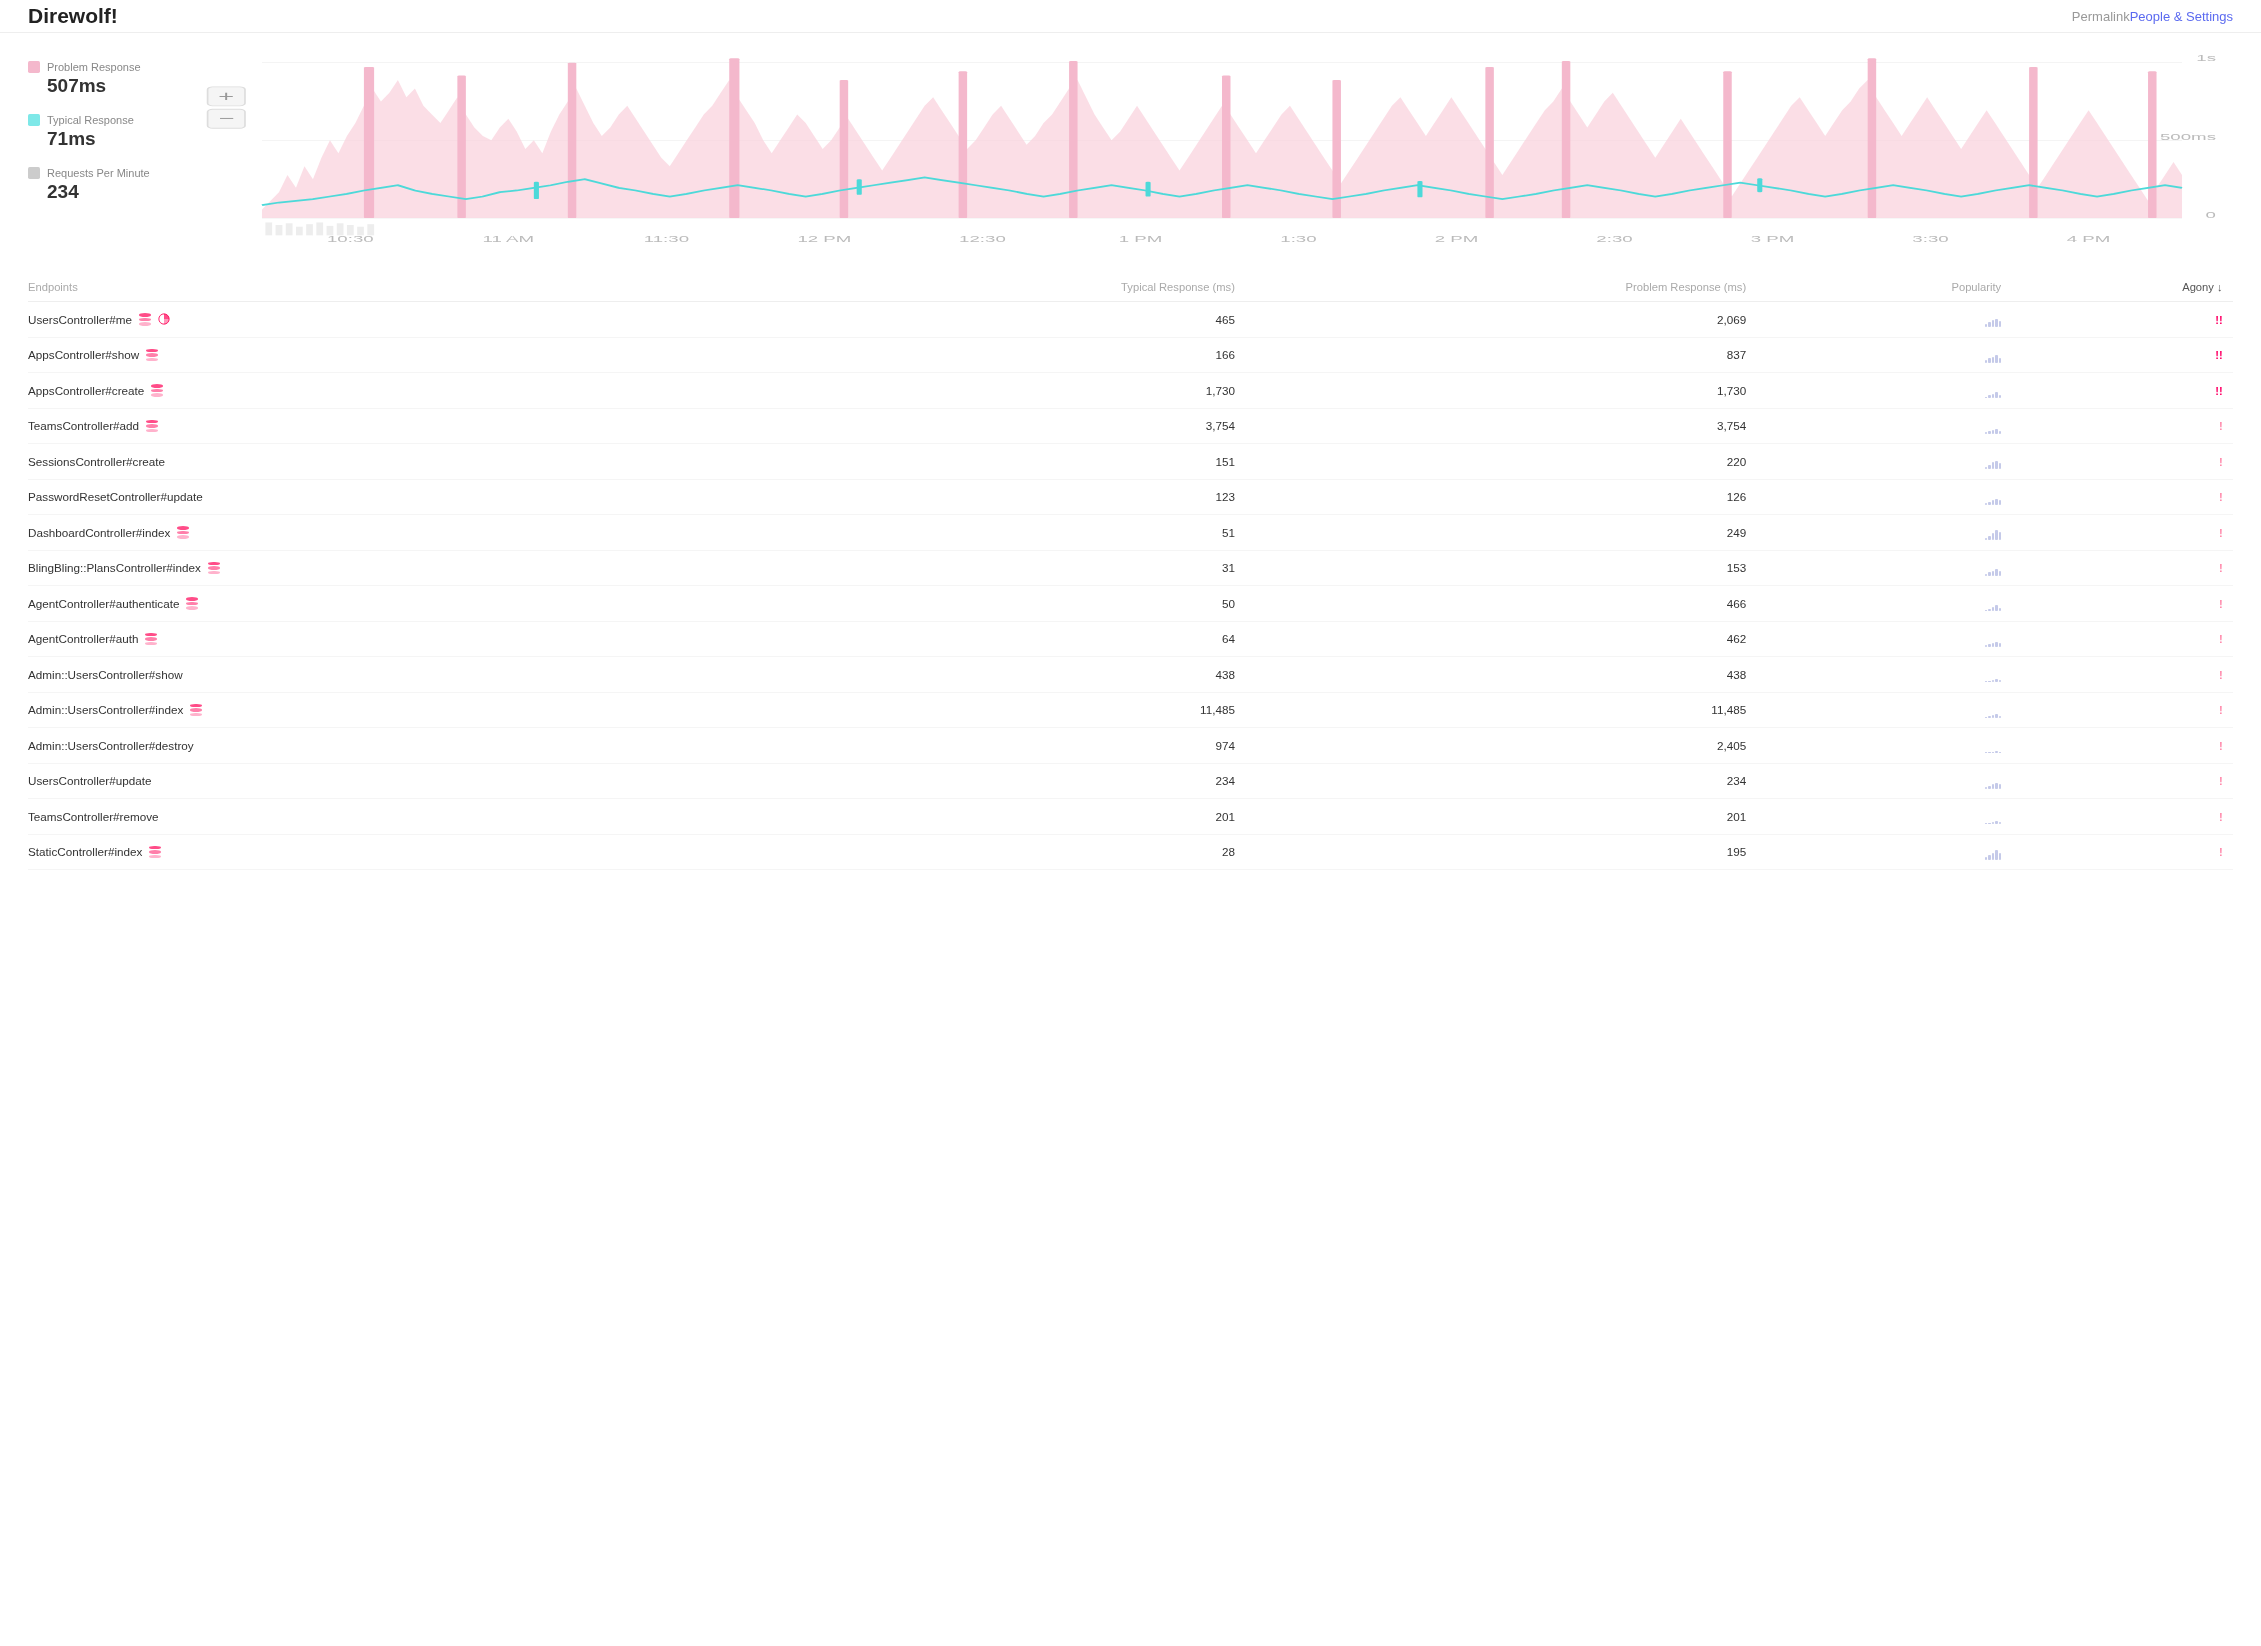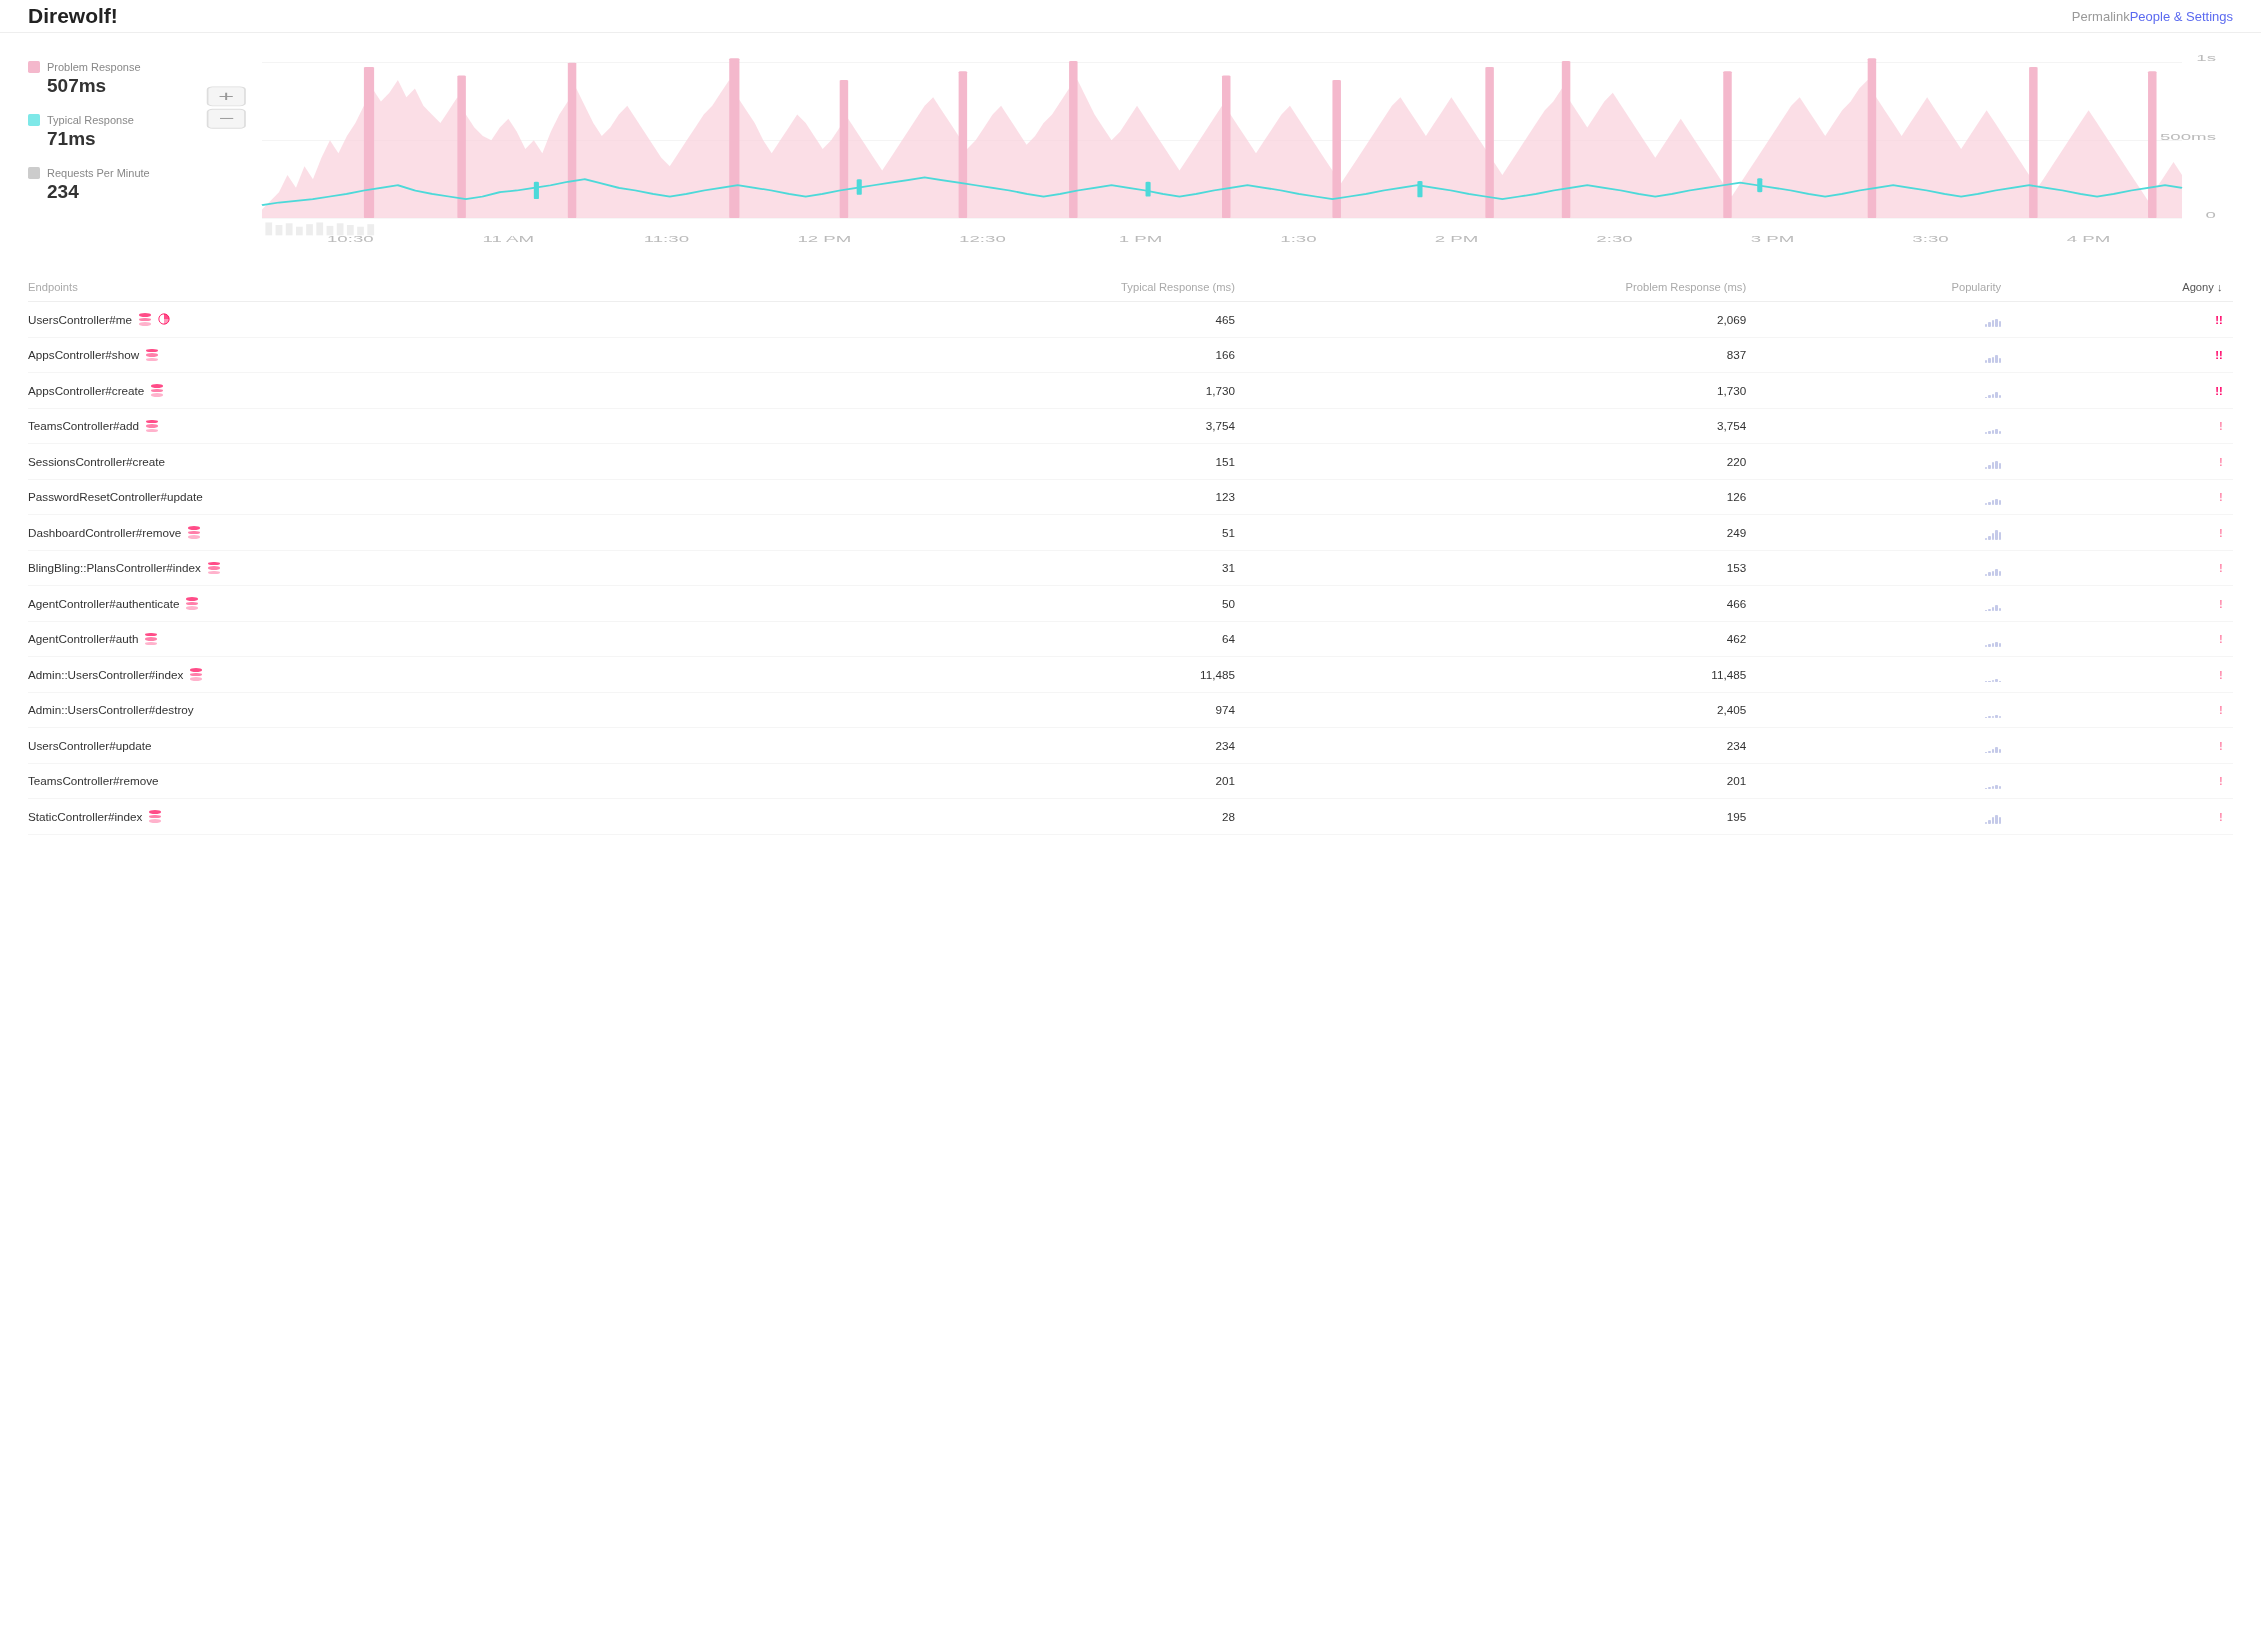--- a/index.html
+++ b/index.html
@@ -430,21 +430,21 @@
               <div class="bar" style="height:4.3px; background:#c5cae9;"></div>
               <div class="bar" style="height:6px; background:#c5cae9;"></div>
               <div class="bar" style="height:4.3px; background:#c5cae9;"></div>
             </div>
           </td>
           <td class="right"><span class="agony-badge" style="color:#f8a;">!</span></td>
         </tr>
         <tr>
           <td>
             <div class="endpoint-cell">
-              <span>DashboardController#remove</span>
+              <span>DashboardController#index</span>
               <span class="db-icon">
                 <span></span>
                 <span></span>
                 <span></span>
               </span>
             </div>
           </td>
           <td class="right">51</td>
           <td class="right">249</td>
           <td class="right">
@@ -526,20 +526,39 @@
               <div class="bar" style="height:3.5px; background:#c5cae9;"></div>
               <div class="bar" style="height:5.2px; background:#c5cae9;"></div>
               <div class="bar" style="height:3.5px; background:#c5cae9;"></div>
             </div>
           </td>
           <td class="right"><span class="agony-badge" style="color:#f8a;">!</span></td>
         </tr>
         <tr>
           <td>
             <div class="endpoint-cell">
+              <span>Admin::UsersController#show</span>
+            </div>
+          </td>
+          <td class="right">438</td>
+          <td class="right">438</td>
+          <td class="right">
+            <div class="popularity-bar" style="justify-content:flex-end;">
+              <div class="bar" style="height:0.9px; background:#c5cae9;"></div>
+              <div class="bar" style="height:1.7px; background:#c5cae9;"></div>
+              <div class="bar" style="height:2.6px; background:#c5cae9;"></div>
+              <div class="bar" style="height:3.5px; background:#c5cae9;"></div>
+              <div class="bar" style="height:2.6px; background:#c5cae9;"></div>
+            </div>
+          </td>
+          <td class="right"><span class="agony-badge" style="color:#f8a;">!</span></td>
+        </tr>
+        <tr>
+          <td>
+            <div class="endpoint-cell">
               <span>Admin::UsersController#index</span>
               <span class="db-icon">
                 <span></span>
                 <span></span>
                 <span></span>
               </span>
             </div>
           </td>
           <td class="right">11,485</td>
           <td class="right">11,485</td>

